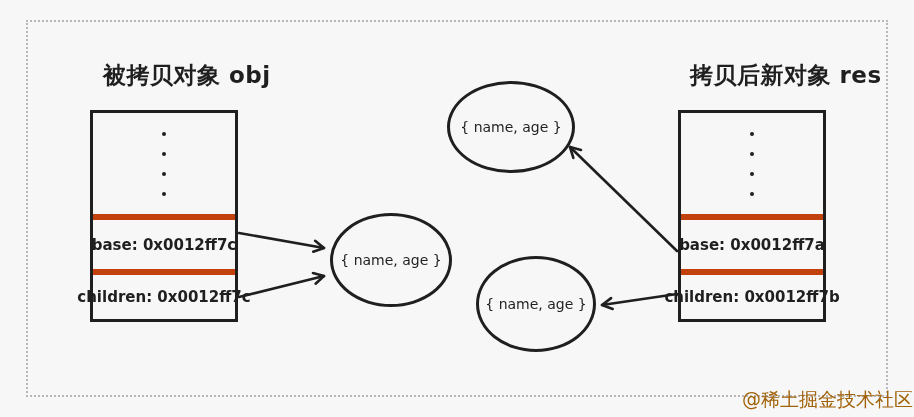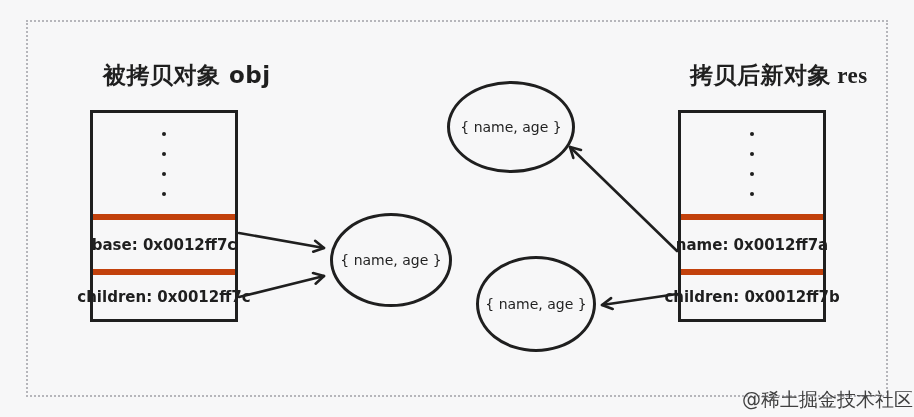--- a/index.html
+++ b/index.html
@@ -18,21 +18,21 @@
     border: 2px dotted #b6b6bb;
   }
   .title {
     position: absolute;
     font-size: 23px;
     font-weight: bold;
     letter-spacing: 0.5px;
     white-space: nowrap;
   }
   .title.left  { left: 103px; top: 60px; }
-  .title.right { left: 690px; top: 60px; font-family: Liberation Serif, serif; }
+  .title.right { left: 690px; top: 60px; }
 
   .membox {
     position: absolute;
     top: 110px;
     width: 148px; height: 212px;
     border: 3px solid #1f1f1f;
     display: flex;
     flex-direction: column;
   }
   .membox.src { left: 90px;  }
@@ -79,21 +79,21 @@
 
   svg.arrows {
     position: absolute;
     left: 0; top: 0;
     pointer-events: none;
   }
   .watermark {
     position: absolute;
     left: 742px; top: 387px;
     font-size: 19px;
-    color: #404040;
+    color: #a16207;
     white-space: nowrap;
     z-index: 5;
   }
 </style>
 </head>
 <body>
 
 <div class="frame"></div>
 
 <div class="title left">被拷贝对象 obj</div>
@@ -115,21 +115,21 @@
 </div>
 
 <div class="membox res">
   <div class="dots-section">
     <span class="dot"></span>
     <span class="dot"></span>
     <span class="dot"></span>
     <span class="dot"></span>
   </div>
   <div class="mrow base">
-    <span>name: 0x0012ff7a</span>
+    <span>base: 0x0012ff7a</span>
   </div>
   <div class="mrow children">
     <span>children: 0x0012ff7b</span>
   </div>
 </div>
 
 <div class="ellipse shared">
   <span>{ name, age }</span>
 </div>
 <div class="ellipse top">

